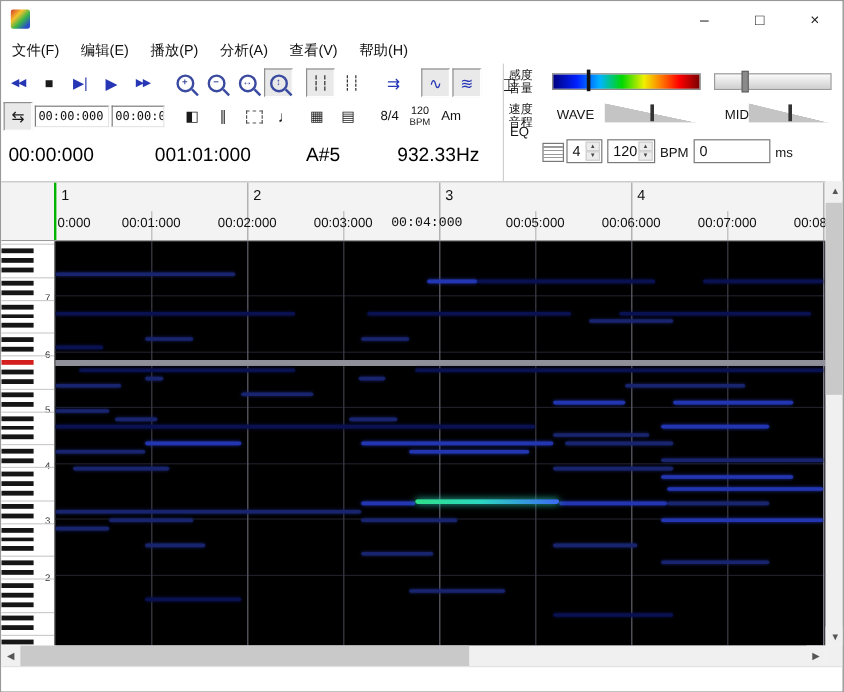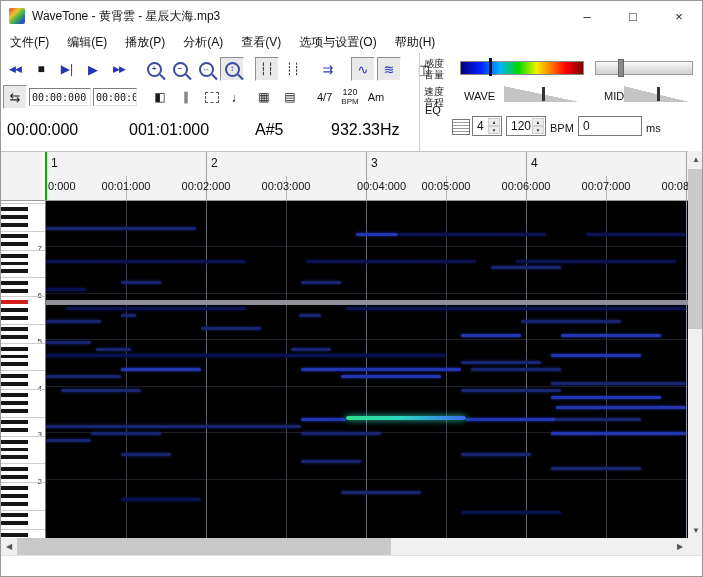--- a/index.html
+++ b/index.html
@@ -102,35 +102,33 @@
   .statusstrip{position:absolute;left:0;top:554px;right:0;height:22px;background:#fff;
     border-top:1px solid #e2e2e2;}
 </style>
 </head>
 <body>
 
 <div class="window">
 
   <div class="titlebar">
     <div class="app-icon"></div>
-    <div class="title-text">WaveTone - 黄霄雲 - 星辰大海.mp3</div>
     <div class="win-btns">
       <div class="win-btn">–</div>
       <div class="win-btn">□</div>
       <div class="win-btn">×</div>
     </div>
   </div>
 
   <div class="menubar" id="menubar">
       <div class="menu-item">文件(F)</div>
       <div class="menu-item">编辑(E)</div>
       <div class="menu-item">播放(P)</div>
       <div class="menu-item">分析(A)</div>
       <div class="menu-item">查看(V)</div>
-      <div class="menu-item">选项与设置(O)</div>
       <div class="menu-item">帮助(H)</div>
     </div>
 
   <div class="toolzone">
     <div class="tbrow" id="tbrow1">
         <div class="tbtn">
           <span class="blue g9">◀◀</span>
         </div>
         <div class="tbtn">
           <span class="dark g11">■</span>
@@ -211,21 +209,21 @@
         <div class="tbtn">
           <span class="dark g13">♩</span>
         </div>
         <div class="tbtn">
           <span class="dark g11">▦</span>
         </div>
         <div class="tbtn">
           <span class="dark g11">▤</span>
         </div>
         <div class="sep"></div>
-        <div class="tlab">4/7</div>
+        <div class="tlab">8/4</div>
         <div class="stack">
           <span class="top">120</span>
           <span class="sub">BPM</span>
         </div>
         <div class="tlab">Am</div>
       </div>
 
     <div class="bigstat" style="left:6px">00:00:000</div>
     <div class="bigstat" style="left:128px">001:01:000</div>
     <div class="bigstat" style="left:254px">A#5</div>
@@ -287,21 +285,21 @@
       <div class="tlabel" style="left: 47px;">0:000</div>
       <div class="tick-s" style="left: 125px;"></div>
       <div class="tlabel" style="left: 85px; width: 80px; text-align: center;">00:01:000</div>
       <div class="tick-m" style="left: 205px;"></div>
       <div class="mnum" style="left: 210px;">2</div>
       <div class="tlabel" style="left: 165px; width: 80px; text-align: center;">00:02:000</div>
       <div class="tick-s" style="left: 285px;"></div>
       <div class="tlabel" style="left: 245px; width: 80px; text-align: center;">00:03:000</div>
       <div class="tick-m" style="left: 365px;"></div>
       <div class="mnum" style="left: 370px;">3</div>
-      <div class="tlabel" style="left: 325px; width: 80px; text-align: right;">00:04:000</div>
+      <div class="tlabel" style="left: 325px; width: 80px; text-align: left; font-family: Liberation Mono, monospace;">00:04:000</div>
       <div class="tick-s" style="left: 445px;"></div>
       <div class="tlabel" style="left: 405px; width: 80px; text-align: center;">00:05:000</div>
       <div class="tick-m" style="left: 525px;"></div>
       <div class="mnum" style="left: 530px;">4</div>
       <div class="tlabel" style="left: 485px; width: 80px; text-align: center;">00:06:000</div>
       <div class="tick-s" style="left: 605px;"></div>
       <div class="tlabel" style="left: 565px; width: 80px; text-align: center;">00:07:000</div>
       <div class="tick-m" style="left: 685px;"></div>
       <div class="tlabel" style="left: 645px; width: 80px; text-align: center;">00:08:000</div>
     </div>

